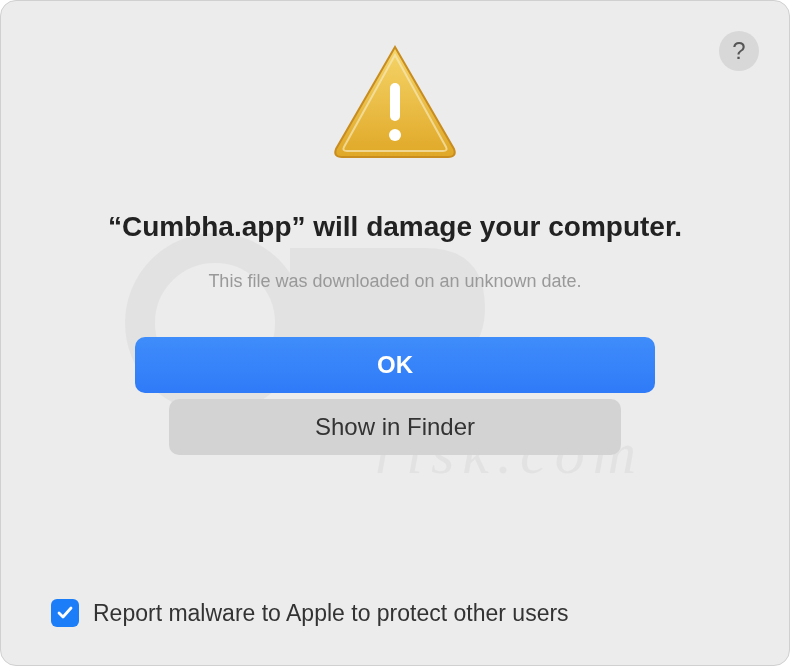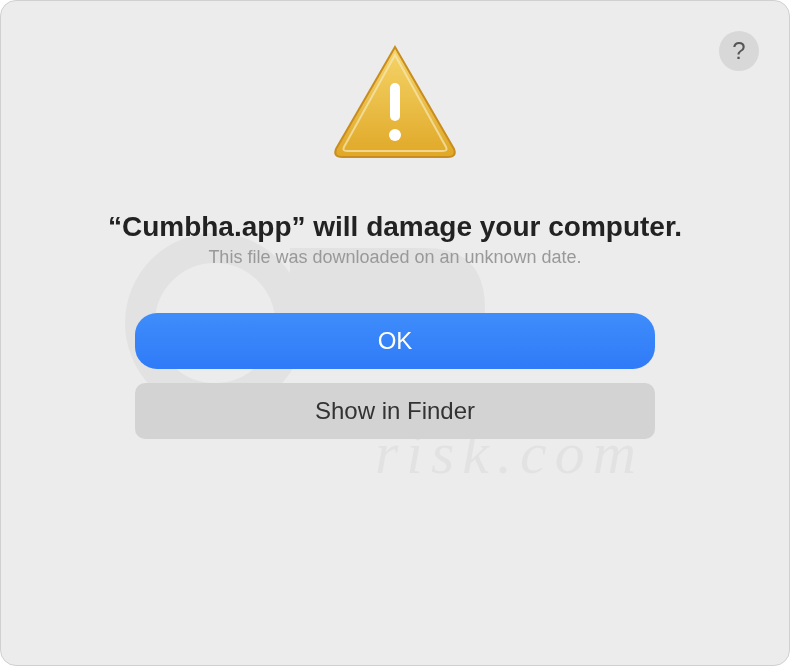--- a/index.html
+++ b/index.html
@@ -46,42 +46,42 @@
     }
     .warning-icon {
       margin-top: 5px;
       margin-bottom: 50px;
     }
     .title {
       font-size: 28px;
       font-weight: 700;
       color: #222;
       text-align: center;
-      margin-bottom: 4px;
+      margin-bottom: 28px;
     }
     .subtitle {
       font-size: 18px;
       color: #999;
       text-align: center;
       margin-bottom: 45px;
     }
     .button-primary {
       width: 520px;
       height: 56px;
       background: linear-gradient(to bottom, #3f8cfb, #2f7bf8);
       border: none;
-      border-radius: 22px;
+      border-radius: 10px;
       color: #fff;
       font-size: 24px;
-      font-weight: 400;
+      font-weight: 700;
       cursor: pointer;
-      margin-bottom: 14px;
+      margin-bottom: 6px;
     }
     .button-secondary {
-      width: 520px;
+      width: 452px;
       height: 56px;
       background: #d3d3d3;
       border: none;
       border-radius: 10px;
       color: #333;
       font-size: 24px;
       font-weight: 400;
       cursor: pointer;
     }
     .checkbox-row {
@@ -155,14 +155,22 @@
       <circle cx="65" cy="94" r="6" fill="#fff"></circle>
     </svg>
 
     <div class="title">“Cumbha.app” will damage your computer.</div>
     <div class="subtitle">This file was downloaded on an unknown date.</div>
 
     <button class="button-primary">OK</button>
     <button class="button-secondary">Show in Finder</button>
   </div>
 
+  <div class="checkbox-row">
+    <div class="checkbox">
+      <svg width="18" height="18" viewBox="0 0 18 18">
+        <path d="M 3 9 L 7 13 L 15 4" stroke="#fff" stroke-width="2.8" fill="none" stroke-linecap="round" stroke-linejoin="round"></path>
+      </svg>
+    </div>
+    <span class="checkbox-label">Report malware to Apple to protect other users</span>
+  </div>
 
 </div>
 
 </body></html>

